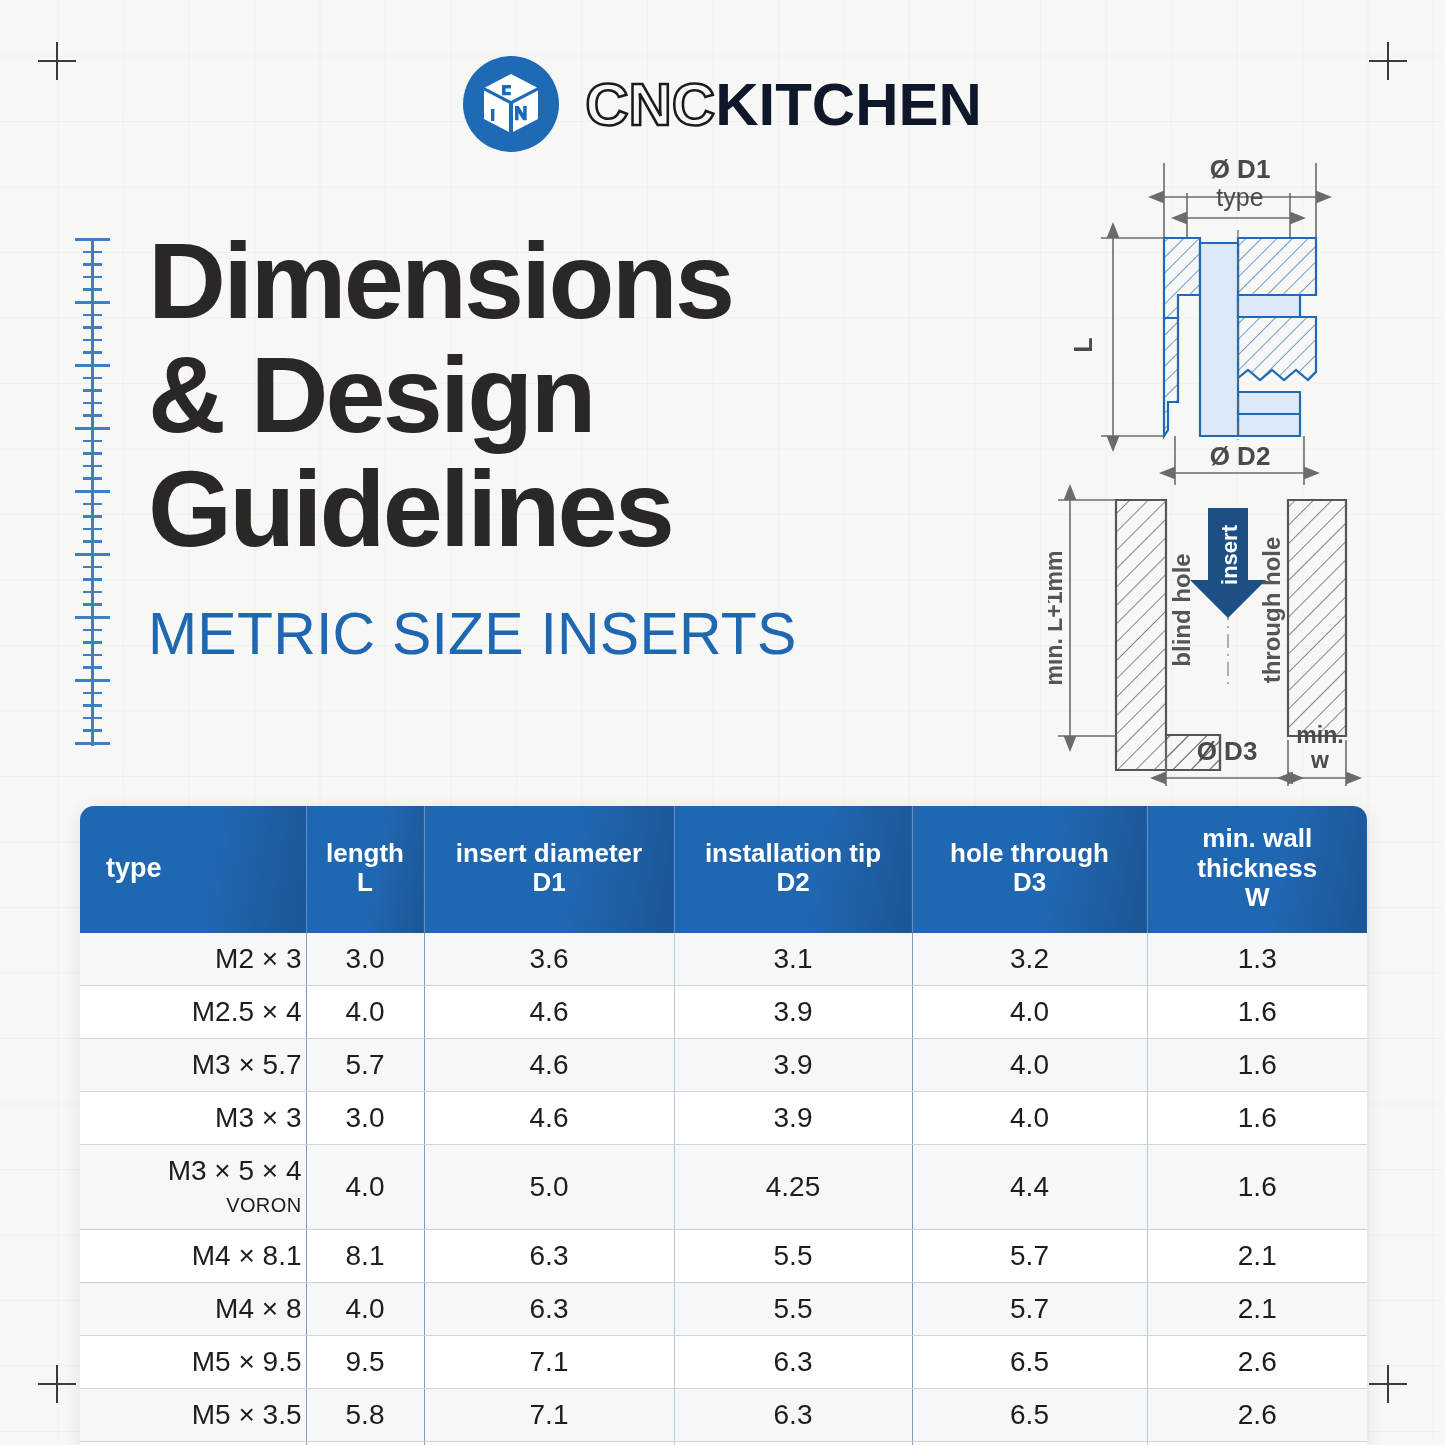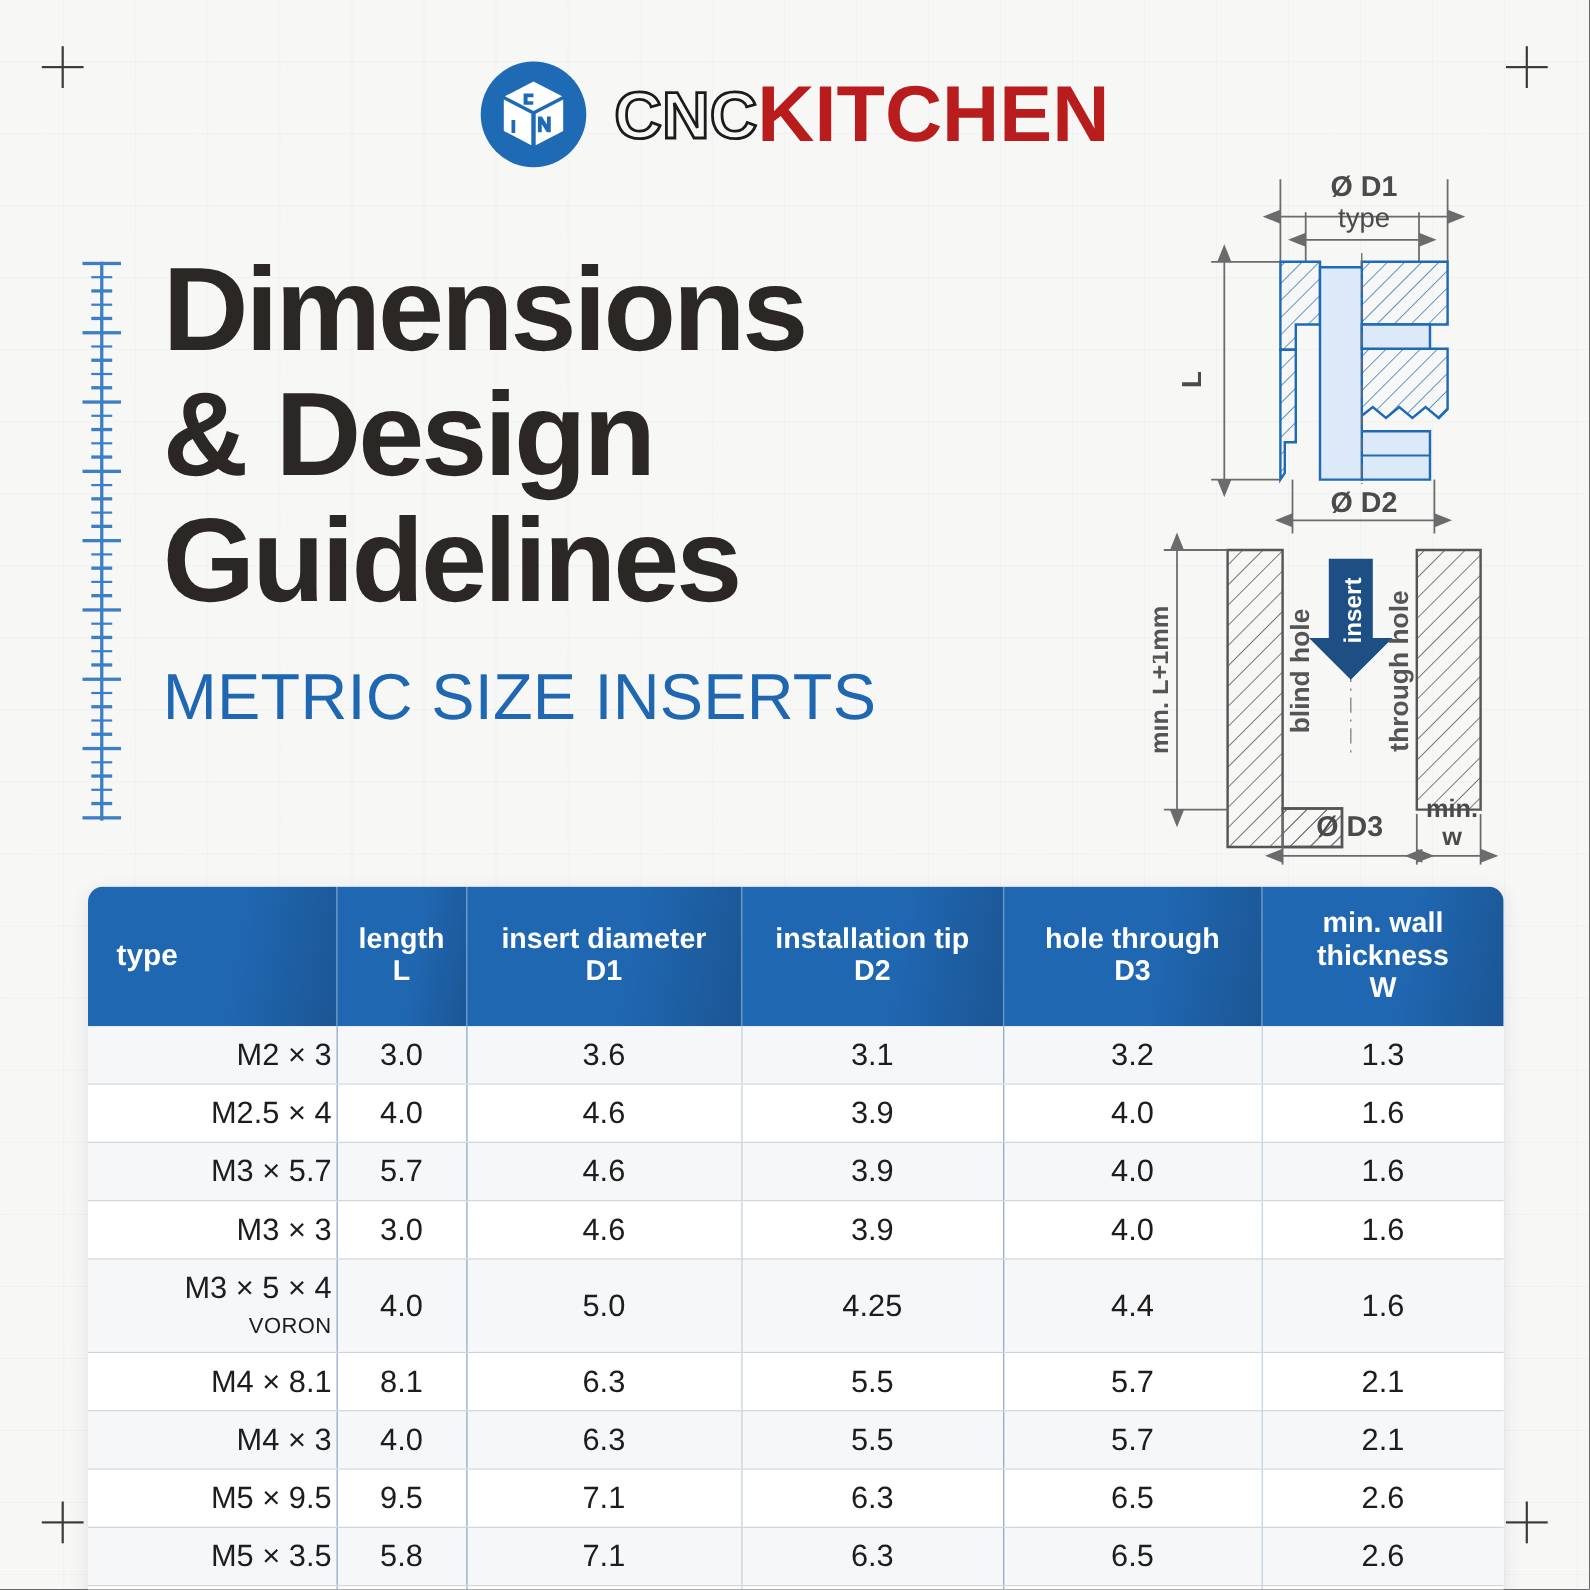--- a/index.html
+++ b/index.html
@@ -39,28 +39,28 @@
 
   
   #logo-row {
     position: absolute; left: 0; right: 0; top: 56px;
     display: flex; align-items: center; justify-content: center; gap: 26px;
   }
   #logo-mark {
     width: 96px; height: 96px; border-radius: 50%;
     background: #1f6ab4; display: flex; align-items: center; justify-content: center;
   }
-  #brand { display: flex; align-items: center; letter-spacing: -0.5px; }
+  #brand { display: flex; align-items: flex-end; letter-spacing: -0.5px; }
   .brand-cnc {
     font-size: 60px; font-weight: 700; color: #f7f7f6;
     -webkit-text-stroke: 2.6px #1b1b1b;
     letter-spacing: 0px;
   }
   .brand-kitchen {
-    font-size: 72px; font-weight: 700; color: #b91c1c; letter-spacing: 0px;
+    font-size: 60px; font-weight: 700; color: #0f172a; letter-spacing: 0px;
   }
 
   
   #ruler { position: absolute; left: 74px; top: 238px; width: 36px; height: 508px; }
   #ruler .spine { position: absolute; left: 17px; top: 0; width: 2.6px; height: 100%; background: #3c7fc4; }
   #ruler .tick { position: absolute; height: 2.6px; background: #3c7fc4; }
   #ruler .tick.minor { left: 9px; width: 19px; }
   #ruler .tick.major { left: 1px; width: 35px; height: 3px; }
 
   
@@ -377,21 +377,21 @@
           </tr>
           <tr>
             <td class="c-type"><span>M4 × 8.1</span></td>
             <td class="div-a">8.1</td>
             <td class="div-b">6.3</td>
             <td class="div-c">5.5</td>
             <td class="div-d">5.7</td>
             <td class="div-e">2.1</td>
           </tr>
           <tr>
-            <td class="c-type"><span>M4 × 3</span></td>
+            <td class="c-type"><span>M4 × 8</span></td>
             <td class="div-a">4.0</td>
             <td class="div-b">6.3</td>
             <td class="div-c">5.5</td>
             <td class="div-d">5.7</td>
             <td class="div-e">2.1</td>
           </tr>
           <tr>
             <td class="c-type"><span>M5 × 9.5</span></td>
             <td class="div-a">9.5</td>
             <td class="div-b">7.1</td>

